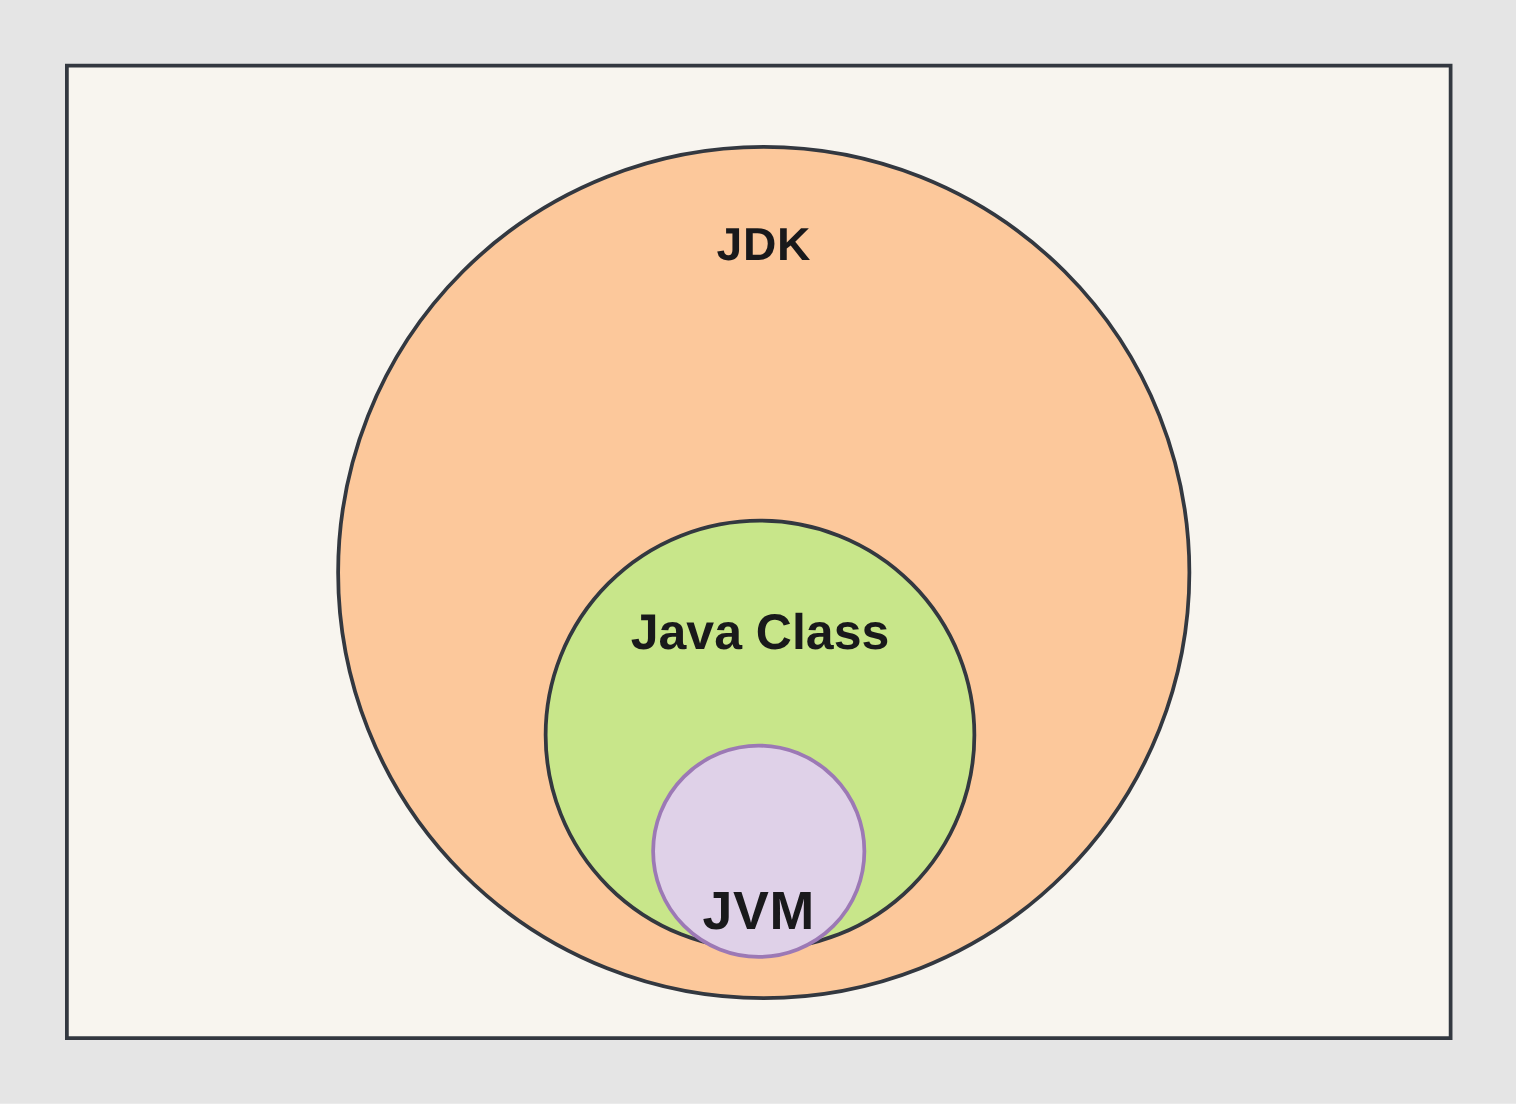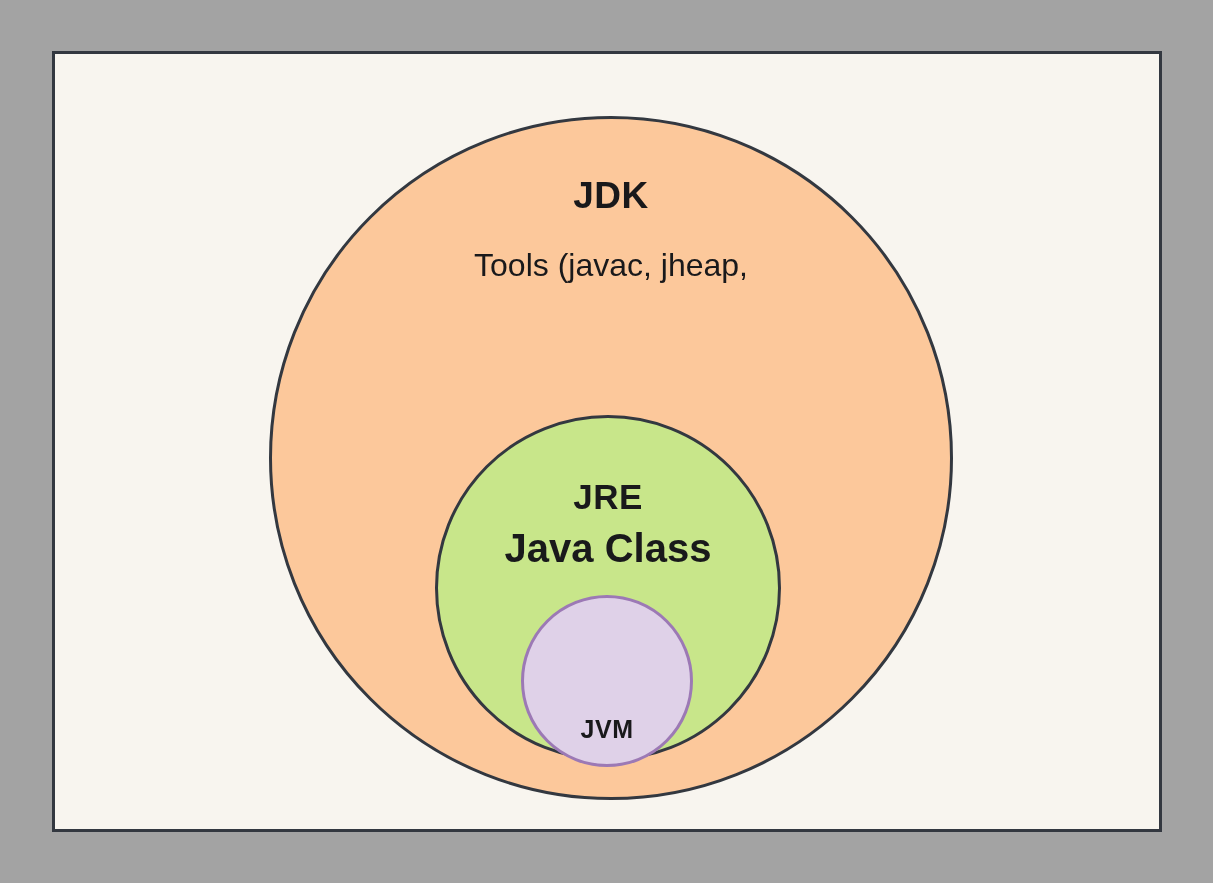--- a/index.html
+++ b/index.html
@@ -119,49 +119,47 @@
     display: block;
     white-space: nowrap;
   }
 
   #jvm-text {
     left: 466px;
     top: 655px;           
     width: 172px;
   }
   #jvm-text .title {
-    font-size: 25px;
+    font-size: 43px;
     font-weight: bold;
     line-height: 40px;
     letter-spacing: 0.5px;
     text-align: center;
   }
 </style>
 </head>
 <body>
 
-<div id="canvas" style="background: #a3a3a3;">
+<div id="canvas" style="background: #e5e5e5;">
 
   <div id="frame" style="background: rgb(248, 245, 239); border-color: rgb(51, 56, 64);">
 
     <div class="circle" id="jdk-circle" style="background: rgb(252, 200, 155); border-color: rgb(51, 56, 64);"></div>
 
     <div class="circle" id="jre-circle" style="background: rgb(200, 230, 138); border-color: rgb(51, 56, 64);"></div>
 
     <div class="circle" id="jvm-circle" style="background: rgb(223, 209, 232); border-color: rgb(156, 121, 181);"></div>
 
     <div class="label-block" id="jdk-text">
       <div class="title">JDK</div>
       <div class="body">
-        <span class="line">Tools (javac, jheap,</span>
       </div>
     </div>
 
     <div class="label-block" id="jre-text">
-      <div class="title">JRE</div>
       <div class="body">
         <span class="line">Java Class</span>
       </div>
     </div>
 
     <div class="label-block" id="jvm-text">
       <div class="title">JVM</div>
     </div>
 
   </div>

